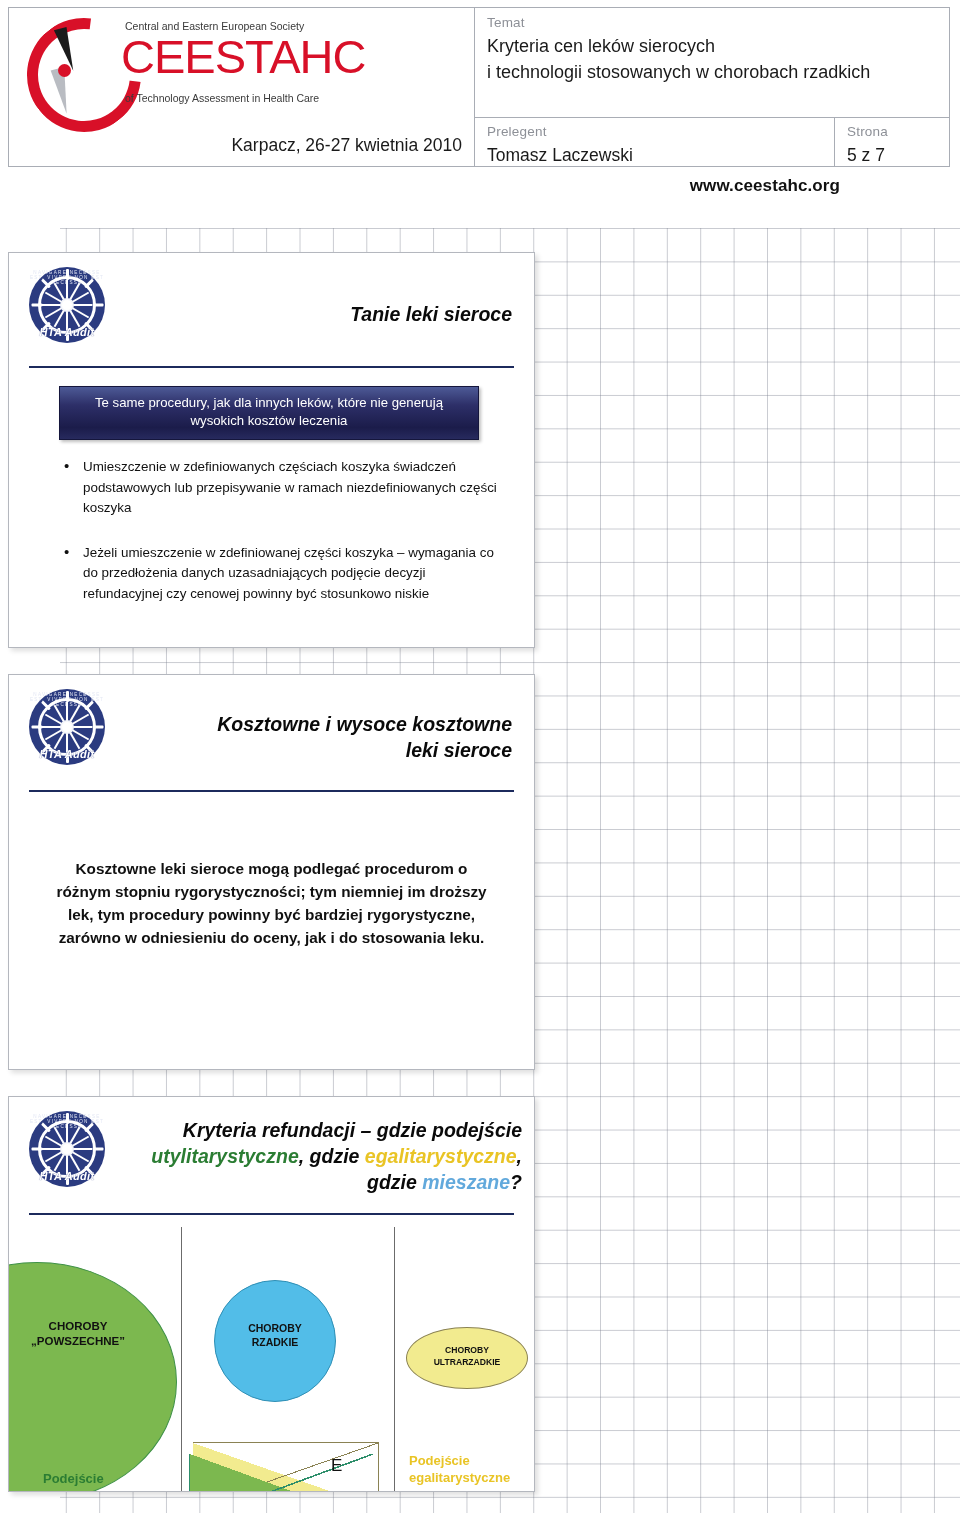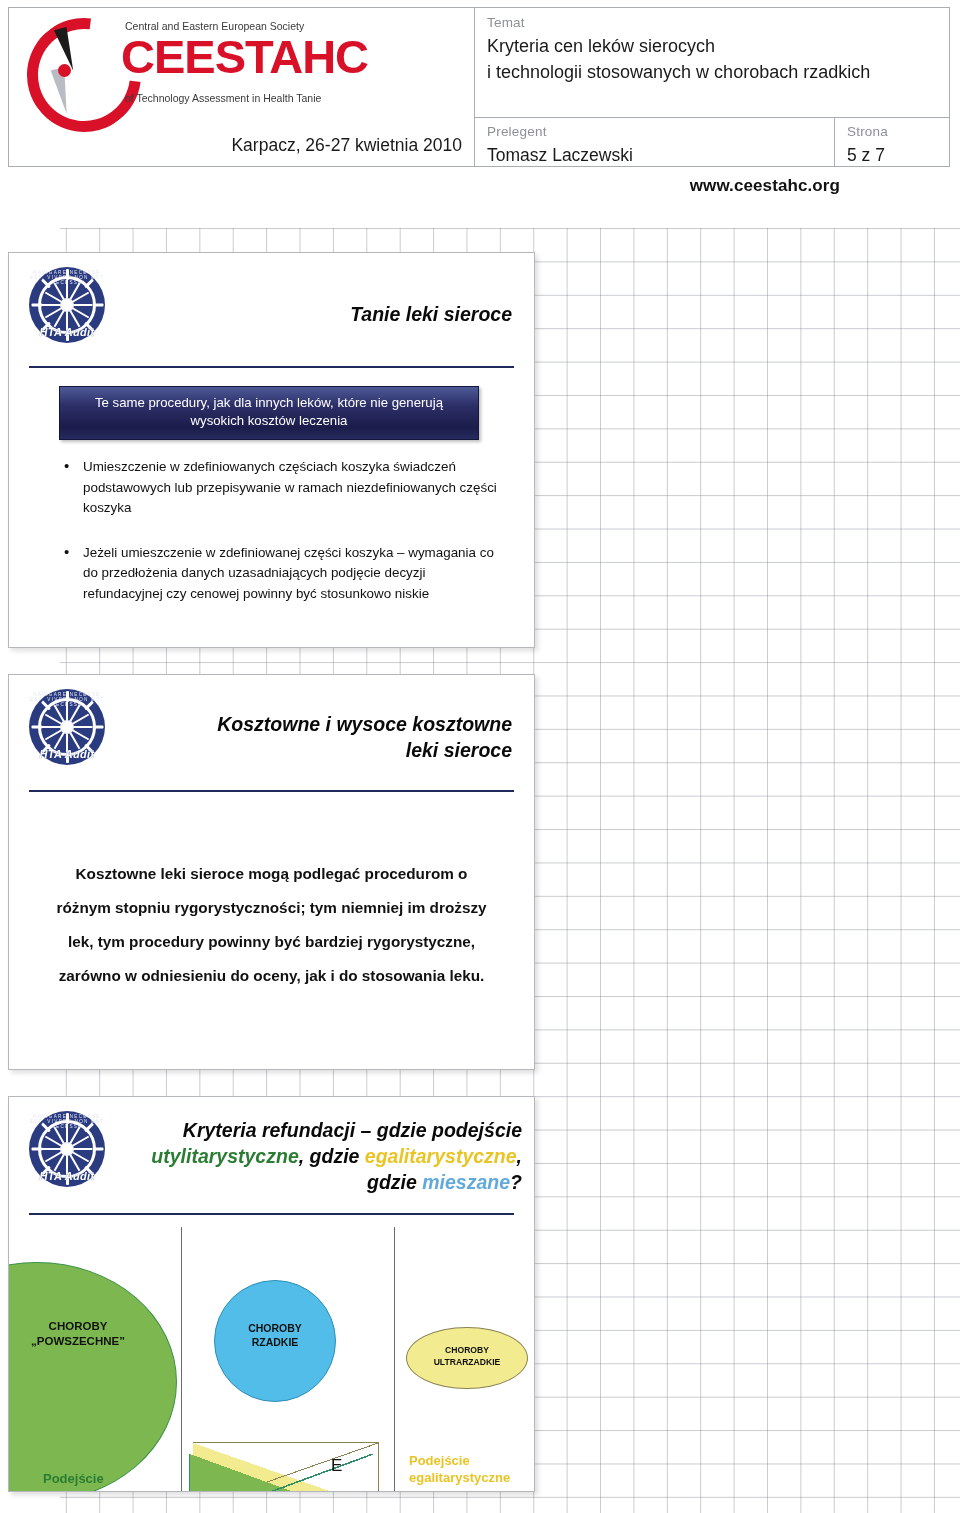--- a/index.html
+++ b/index.html
@@ -106,21 +106,21 @@
   .cee-dot{
     position:absolute;left:-1px;top:36px;width:13px;height:13px;
     border-radius:50%;background:#d81028;
   }
   .cee-top{
     position:absolute;left:102px;top:6px;width:192px;
     font-size:10.5px;color:#3a3a3a;white-space:nowrap;
   }
   .cee-main{
     position:absolute;left:98px;top:16px;
-    font-size:47px;font-weight:bold;color:#d81028;
+    font-size:47px;font-weight:normal;color:#d81028;
     letter-spacing:-1px;line-height:54px;
   }
   .cee-bot{
     position:absolute;left:102px;top:78px;width:210px;
     font-size:10.5px;color:#3a3a3a;white-space:nowrap;
   }
 
   
   .slide{
     position:absolute;left:8px;width:527px;
@@ -201,21 +201,21 @@
     position:absolute;left:9px;top:-1px;color:#111;font-size:15px;line-height:20px;
   }
   .bullet .txt{font-size:13.4px;line-height:20.5px;color:#111;}
 
   
   #s2-title{top:36px;}
   #s2-rule{top:115px;}
   #s2-body{
     position:absolute;left:40px;right:40px;top:182px;
     text-align:center;font-size:15.3px;font-weight:bold;
-    line-height:34px;color:#111;
+    line-height:23px;color:#111;
   }
 
   
   #s3-title{top:20px;left:90px;right:12px;}
   #s3-rule{top:116px;}
   .tg{color:#2b7d33;}
   .ty{color:#e9c425;}
   .tb{color:#62a9dc;}
 
   #s3-canvas{position:absolute;left:0;top:120px;right:0;bottom:0;}
@@ -308,21 +308,21 @@
     <div class="hdr-left">
       <div class="ceestahc">
         <div class="cee-c"></div>
         <div class="cee-needle">
           <div class="cee-n-dark"></div>
           <div class="cee-n-light"></div>
           <div class="cee-dot"></div>
         </div>
         <div class="cee-top">Central and Eastern European Society</div>
         <div class="cee-main">CEESTAHC</div>
-        <div class="cee-bot">of Technology Assessment in Health Tanie</div>
+        <div class="cee-bot">of Technology Assessment in Health Care</div>
       </div>
       <div class="hdr-date">Karpacz, 26-27 kwietnia 2010</div>
     </div>
 
     <div class="hdr-right">
       <div class="hdr-topic">
         <div class="hdr-cap">Temat</div>
         <div class="hdr-val big">Kryteria cen leków sierocych</div>
         <div class="hdr-val big">i technologii stosowanych w chorobach rzadkich</div>
       </div>

